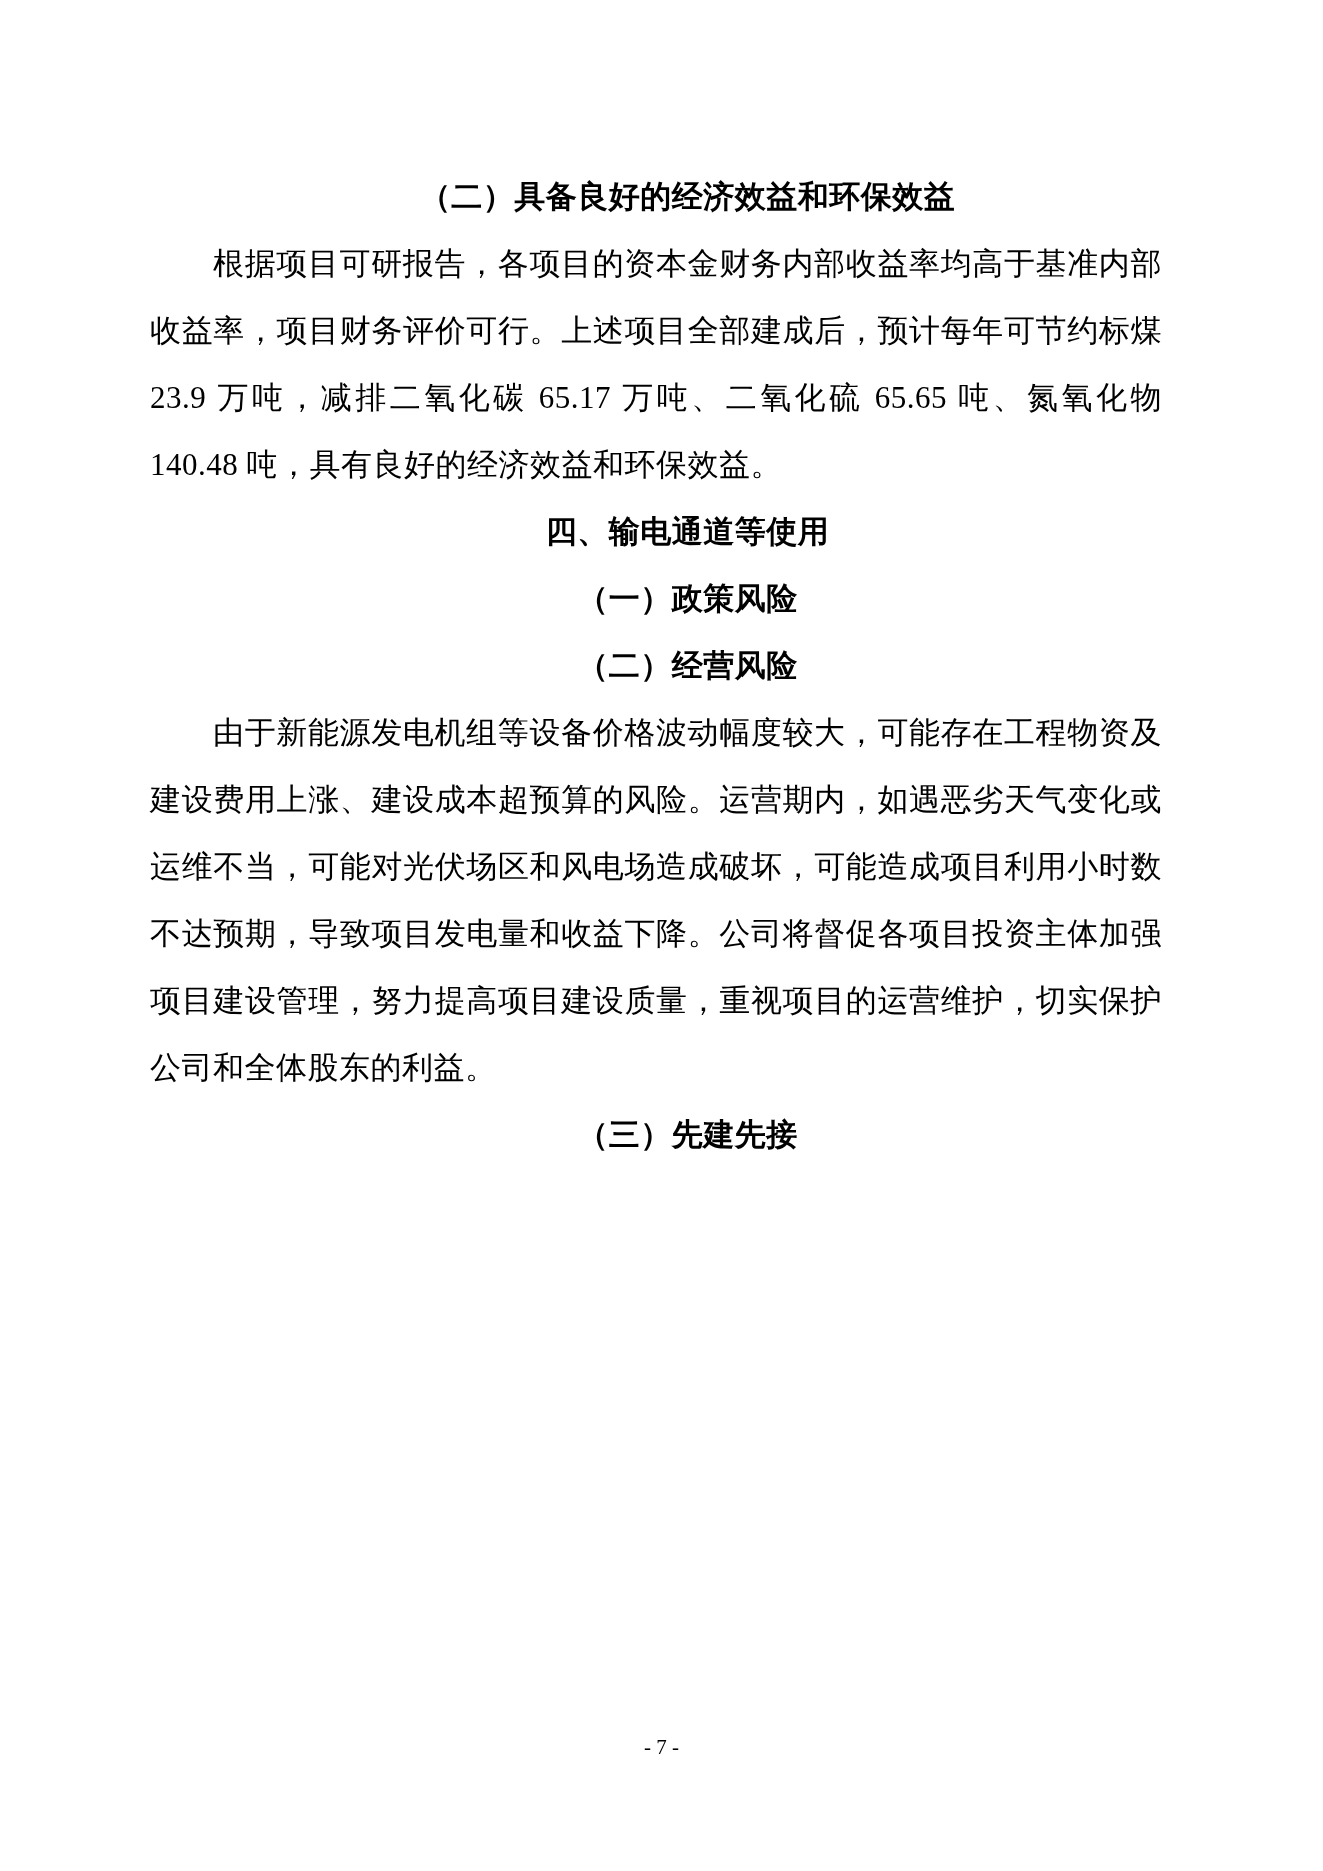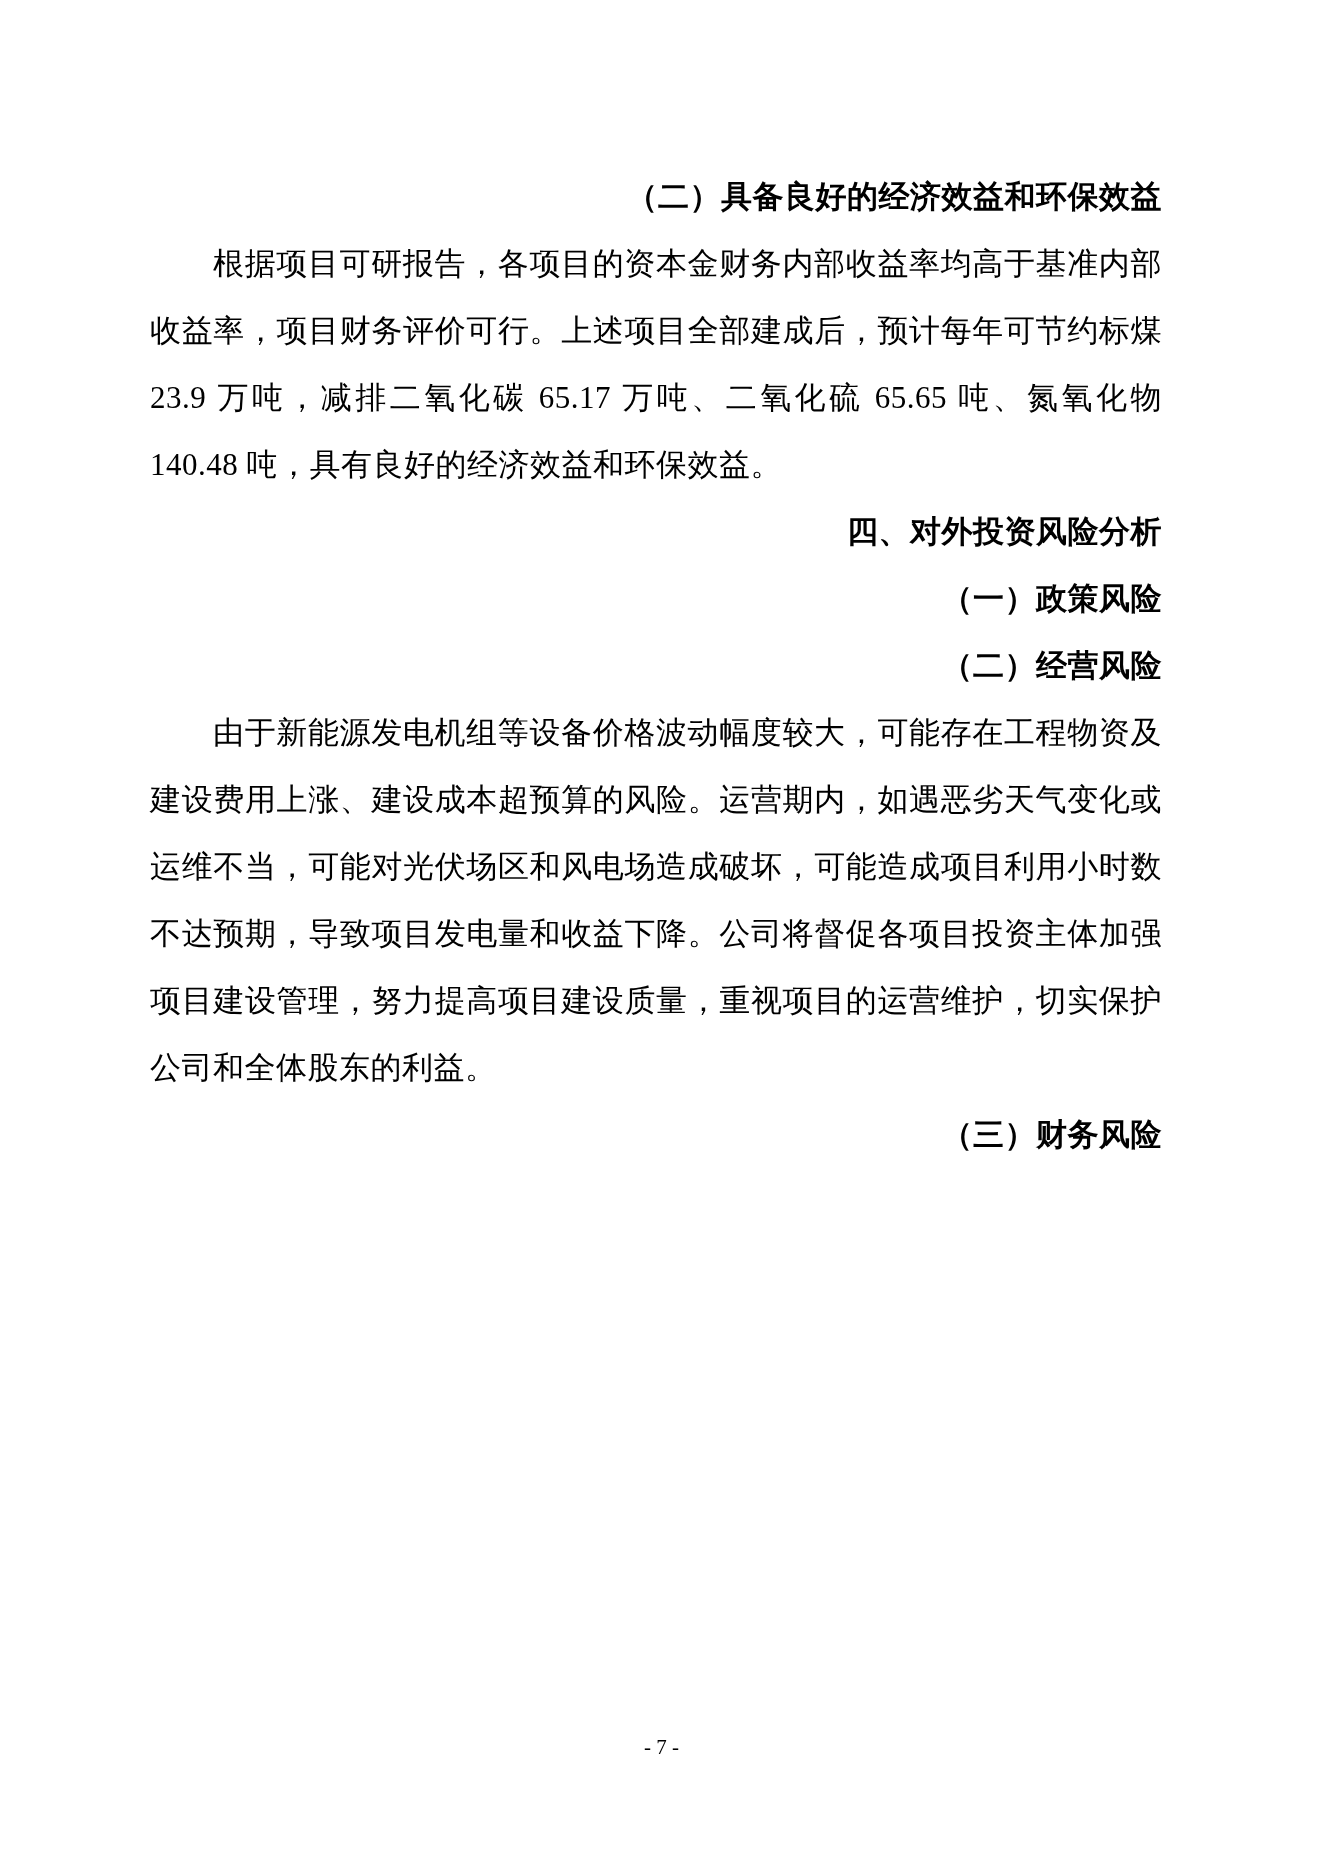--- a/index.html
+++ b/index.html
@@ -31,21 +31,21 @@
     color: #000000;
   }
   .para {
     font-family: "Liberation Serif", "DejaVu Serif", serif;
     font-weight: normal;
     text-align: justify;
   }
   .heading {
     font-family: Liberation Serif, serif;
     font-weight: 700;
-    text-align: right;
+    text-align: center;
     white-space: nowrap;
   }
   .footer {
     position: absolute;
     left: 0;
     right: 0;
     top: 1733px;
     text-align: center;
     font-size: 21px;
     line-height: 28px;
@@ -53,20 +53,20 @@
     color: #000000;
   }
 </style>
 </head>
 <body>
 
 <div class="page">
   <main class="content">
     <h2 class="heading">（二）具备良好的经济效益和环保效益</h2>
     <p class="para">根据项目可研报告，各项目的资本金财务内部收益率均高于基准内部收益率，项目财务评价可行。上述项目全部建成后，预计每年可节约标煤 23.9 万吨，减排二氧化碳 65.17 万吨、二氧化硫 65.65 吨、氮氧化物 140.48 吨，具有良好的经济效益和环保效益。</p>
-    <h2 class="heading">四、对外投资风险分析</h2>
+    <h2 class="heading">四、输电通道等使用</h2>
     <h2 class="heading">（一）政策风险</h2>
     <h2 class="heading">（二）经营风险</h2>
     <p class="para">由于新能源发电机组等设备价格波动幅度较大，可能存在工程物资及建设费用上涨、建设成本超预算的风险。运营期内，如遇恶劣天气变化或运维不当，可能对光伏场区和风电场造成破坏，可能造成项目利用小时数不达预期，导致项目发电量和收益下降。公司将督促各项目投资主体加强项目建设管理，努力提高项目建设质量，重视项目的运营维护，切实保护公司和全体股东的利益。</p>
-    <h2 class="heading">（三）财务风险</h2>
+    <h2 class="heading">（三）先建先接</h2>
   </main>
   <footer class="footer">- 7 -</footer>
 </div>
 
 </body></html>

